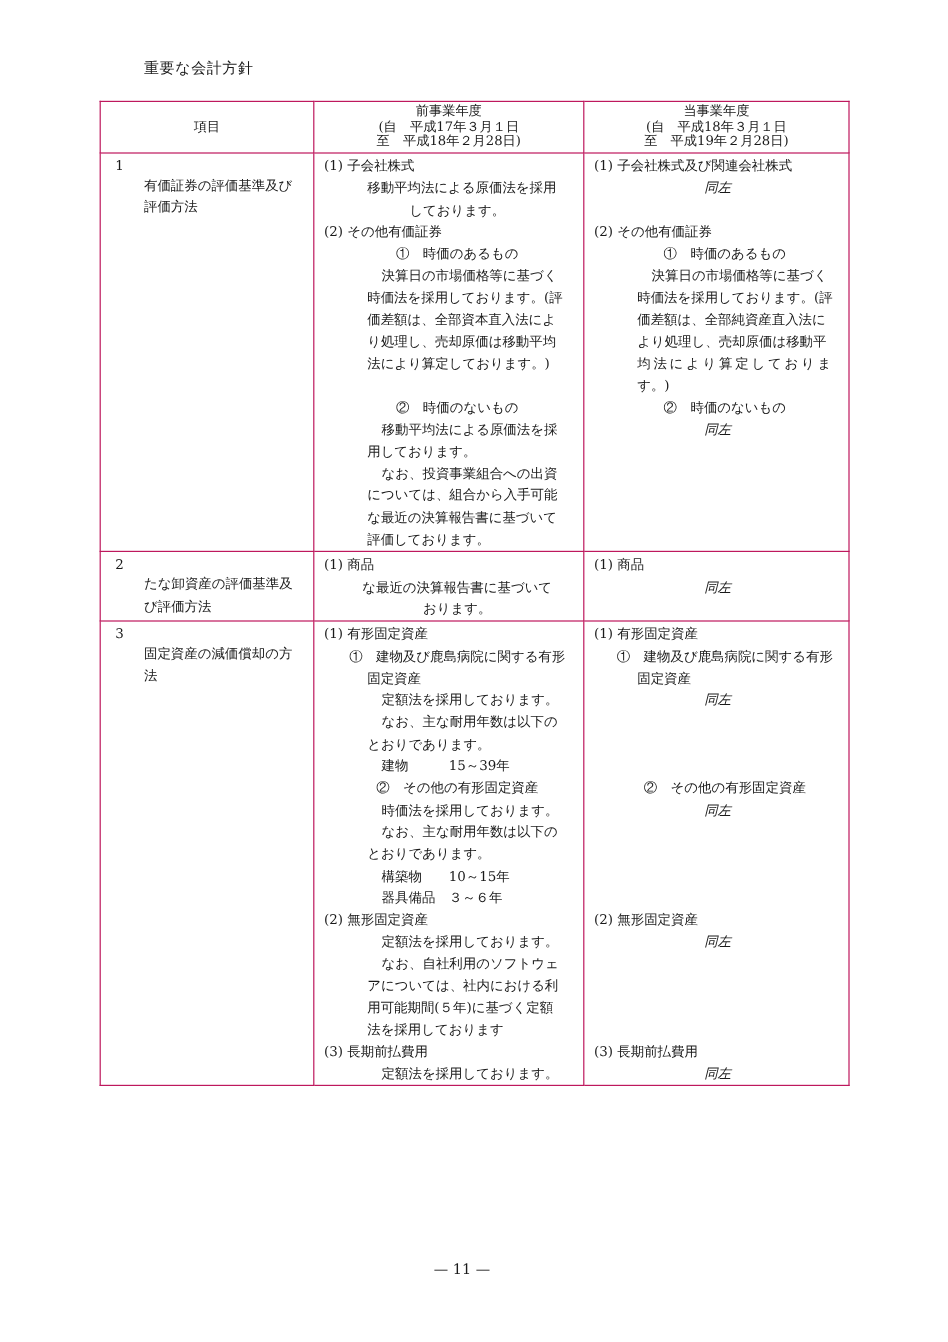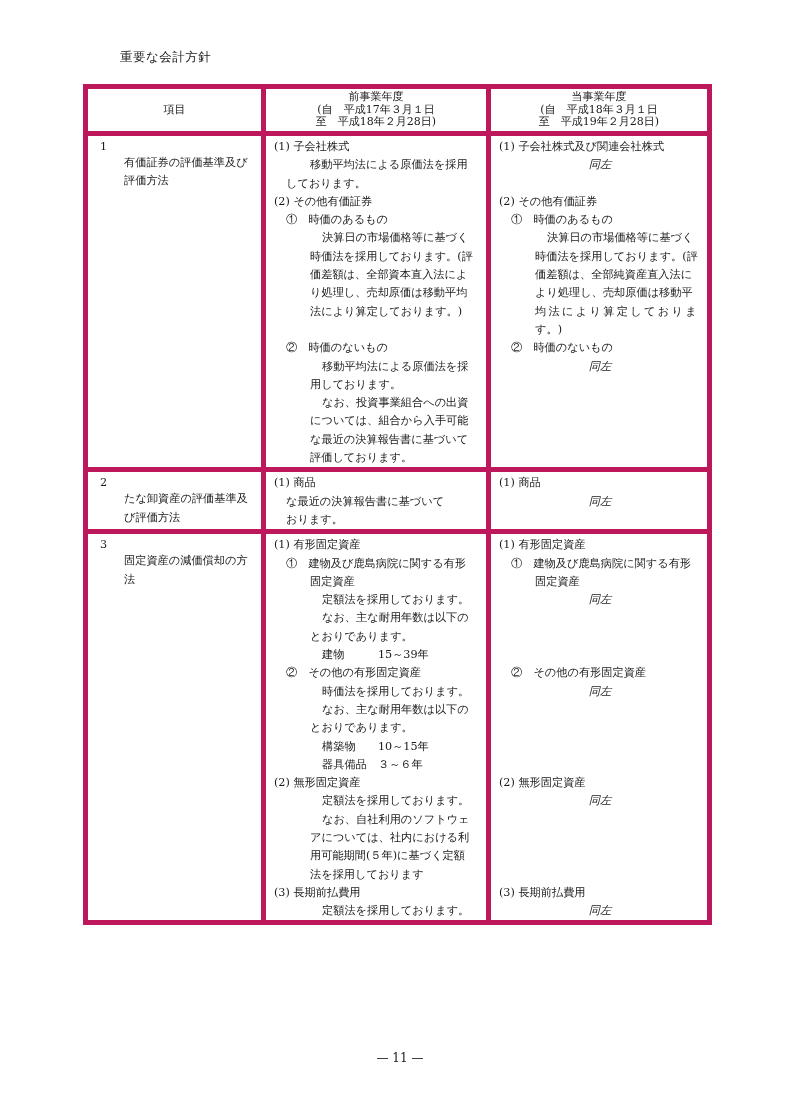--- a/index.html
+++ b/index.html
@@ -1,34 +1,34 @@
 <!DOCTYPE html>
 <html><head>
 <meta charset="utf-8">
 <style>
   html, body { margin:0; padding:0; background:#ffffff; }
   body { width:790px; height:1118px; position:relative; font-family:"DejaVu Serif", "Liberation Serif", serif; color:#1a1a1a; overflow:hidden; }
   .title { position:absolute; left:110px; top:49px; font-size:12.5px; letter-spacing:0.5px;margin-left:10px; }
   table.policy { position:absolute; left:83px; top:84px; width:624px; border-collapse:collapse; table-layout:fixed; font-size:11.2px; }
-  table.policy td, table.policy th { border:5px solid #be185d; vertical-align:top; padding:0; }
+  table.policy td, table.policy th { border:1px solid #be185d; vertical-align:top; padding:0; }
   col.c1 { width:178px; } col.c2 { width:225px; } col.c3 { width:221px; }
   th { font-weight:normal; text-align:center; vertical-align:middle !important; height:42px; line-height:12.5px; font-size:11px; }
   .ln { height:18.3px; line-height:18.3px; white-space:nowrap; }
   .item { display:flex; padding-left:12px; }
   .item .num { width:24px; flex:none; }
   .item .txt { flex:1;margin-top:16px; }
   .cell { padding:2px 6px 0 8px; }
   .i1 { padding-left:0; }
-  .i2 { padding-left:12px; }
+  .i2 { padding-left:12px;text-align:center; }
   .i3 { padding-left:36px; }
   .i4 { padding-left:48px; }
   .i5 { padding-left:36px; }
   .center { text-align:center;font-style:italic; }
   .just { letter-spacing:2.3px; }
-  .page-num { position:absolute; left:0; width:770px; top:1051px; text-align:center; font-size:12px;margin-left:15px; }
+  .page-num { position:absolute; left:0; width:770px; top:1051px; text-align:center; font-size:12px; }
   .blank { height:18.3px; }
 </style>
 </head>
 <body>
 
 <div class="title">重要な会計方針</div>
 
 <table class="policy">
   <colgroup>
       <col class="c1">

